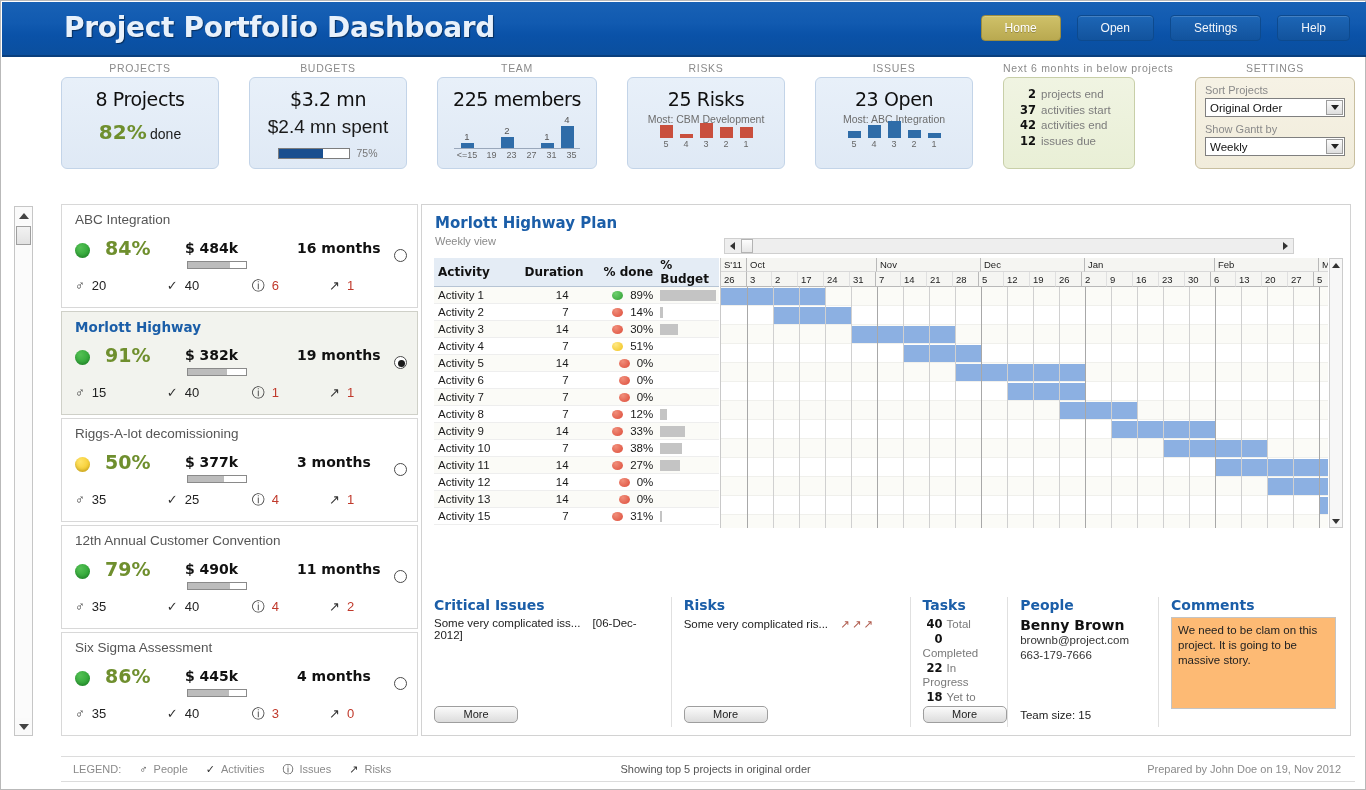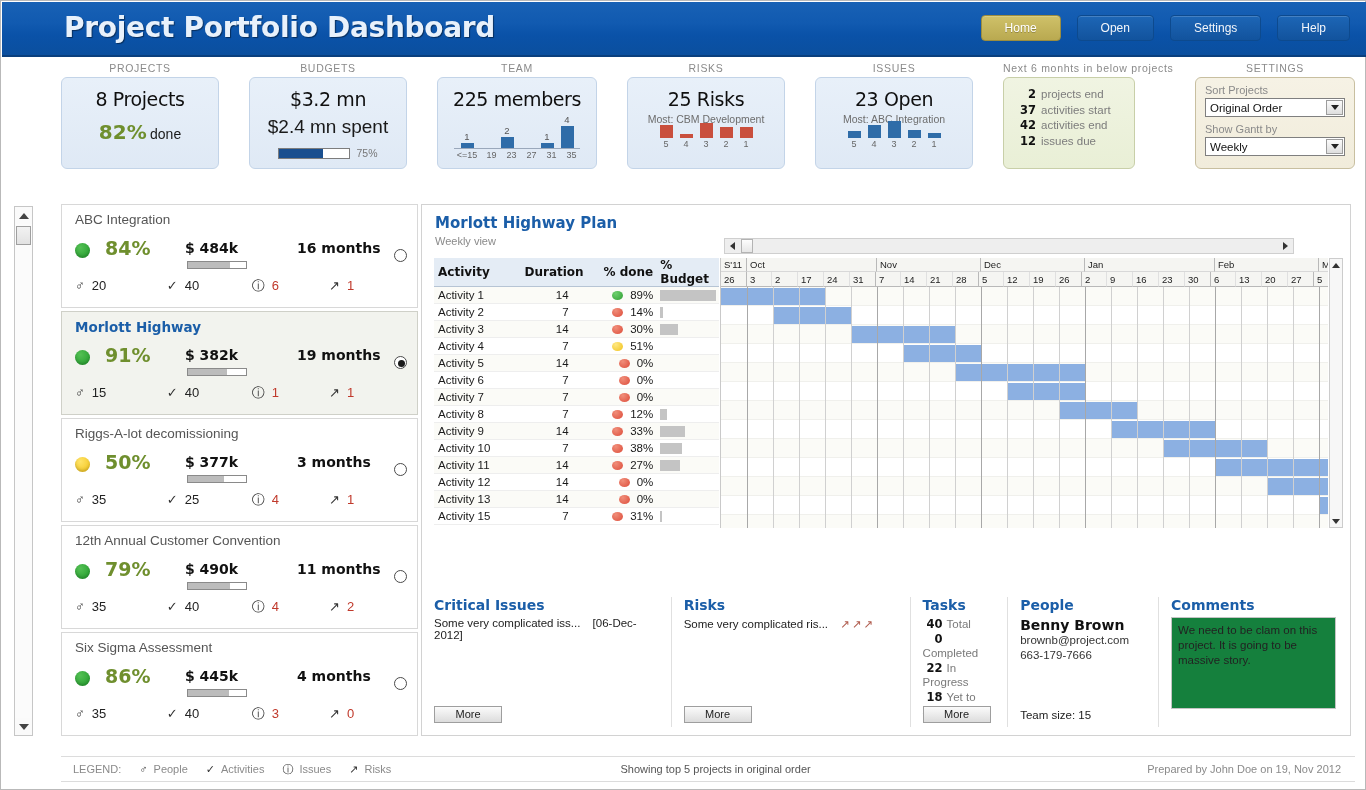--- a/index.html
+++ b/index.html
@@ -261,34 +261,34 @@
   
   .details { position:absolute; left:12px; top:392px; right:10px; height:130px; display:flex; }
   .dcol { position:relative; padding-right:10px; }
   .dcol + .dcol { border-left:1px solid #e0e0e0; padding-left:12px; }
   .dtitle { font-size:14px; font-weight:bold; color:#1b5ea8; font-family:"DejaVu Sans", sans-serif;
      margin-bottom:4px; }
   .dtext { font-size:11.5px; color:#222; }
   .dtext .date { color:#222; margin-left:9px; }
   .riskico { color:#b05c4e; letter-spacing:2px; margin-left:9px; }
   .morebtn {
-    position:absolute; left:0; bottom:4px; width:68px; height:17px; line-height:15px;
+    position:absolute; left:0; bottom:4px; width:84px; height:17px; line-height:15px;
     text-align:center; font-size:11px; color:#222;
     background:linear-gradient(to bottom,#fbfbfb,#dcdcdc);
-    border:1px solid #9e9e9e; border-radius:0; cursor:pointer;
+    border:1px solid #9e9e9e; border-radius:5px; cursor:pointer;
   }
   .dcol + .dcol .morebtn { left:12px; }
   .tasklist div { font-size:11.5px; color:#7a7a7a; line-height:14.5px; }
   .tasklist b { color:#111; font-family:"DejaVu Sans", sans-serif; display:inline-block;
      min-width:20px; text-align:right; margin-right:4px; }
   .pname2 { font-size:14px; font-weight:bold; color:#111; font-family:"DejaVu Sans", sans-serif; }
   .pmeta { font-size:11.5px; color:#333; line-height:15px; }
   .tsize { position:absolute; bottom:6px; left:12px; font-size:11.5px; color:#222; }
   .cbox {
-    border:1px solid #c4c4c4; background:#15803d; width:165px; height:92px;
+    border:1px solid #c4c4c4; background:#fdba74; width:165px; height:92px;
     font-size:11.5px; color:#222; padding:5px 6px; line-height:15px;
   }
 
   
   .footer {
     position:absolute; left:60px; top:755px; width:1294px; height:26px;
     border-top:1px solid #dcdcdc; border-bottom:1px solid #dcdcdc;
     display:flex; align-items:center; font-size:11px; color:#8a8a8a;
   }
   .legend { display:flex; align-items:center; gap:18px; padding-left:12px; }

